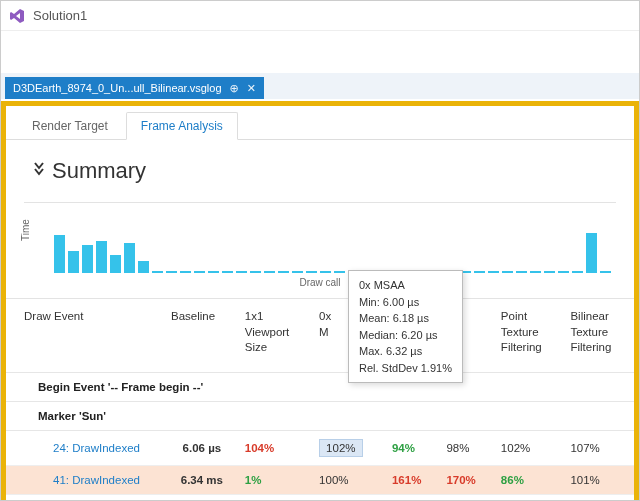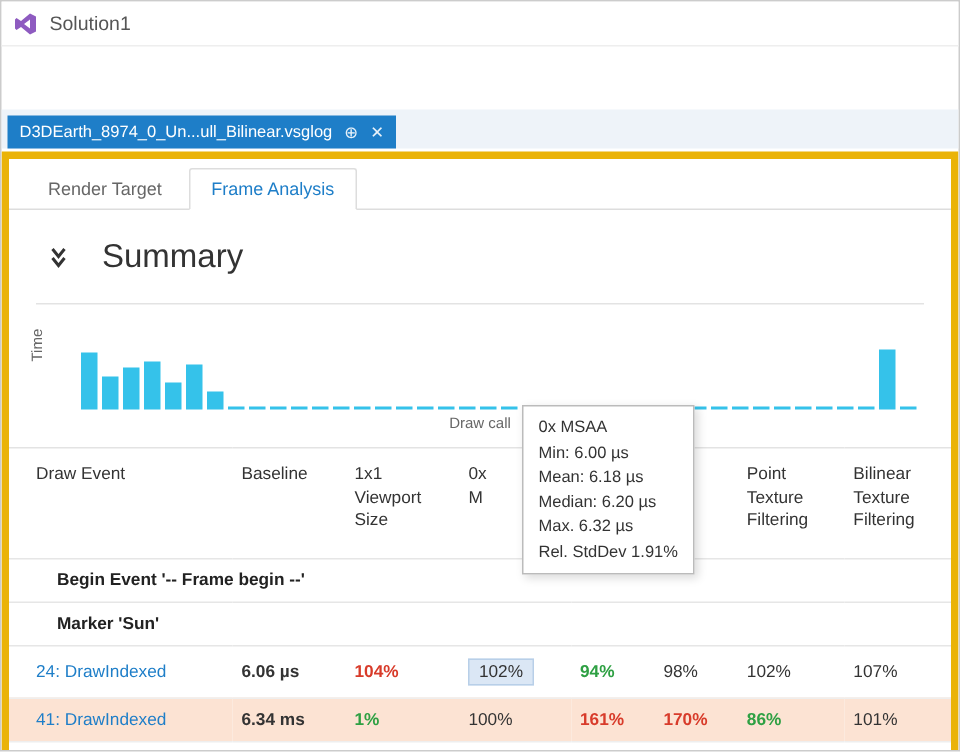--- a/index.html
+++ b/index.html
@@ -62,22 +62,21 @@
   .inner-tab.active {
     color: #1e7ec8;
     border: 1px solid #ddd;
     border-bottom: 1px solid #fff;
     border-radius: 2px 2px 0 0;
     margin-bottom: -1px;
     background: #fff;
   }
   .summary-head {
     display: flex;
-    align-items: flex-end;
-    gap: 16px;
+    align-items: center;
     padding: 18px 28px 8px 28px;
   }
   .summary-head .chev { font-size: 16px; color: #333; }
   .summary-head h2 { font-size: 22px; font-weight: 300; color: #333; }
   .divider { border-top: 1px solid #e3e3e3; margin: 10px 18px 0 18px; }
   .chart-area {
     height: 70px;
     padding: 8px 18px 0 18px;
     display: flex;
     align-items: flex-end;
@@ -116,24 +115,24 @@
   }
   th:first-child { padding-left: 18px; }
   tr.section td {
     font-weight: 700;
     padding: 8px 6px 8px 32px;
     border-top: 1px solid #e6e6e6;
     border-bottom: 1px solid #e6e6e6;
     color: #222;
   }
   tr.datarow td { padding: 8px 6px; border-bottom: 1px solid #eee; }
-  tr.datarow td:first-child { padding-left: 18px; }
+  tr.datarow td:first-child { padding-left: 28px; text-align: center; }
   tr.hl-orange td { background: #fce3d3; margin-left: 16px; }
   .link { color: #1e7ec8; cursor: pointer; }
-  .bold { font-weight: 700; }
+  .bold { font-weight: 700; text-align: center; }
   .red { color: #d83b2a; font-weight: 700; }
   .green { color: #2ea043; font-weight: 700; }
   .cell-sel { background: #dbe7f5; display: inline-block; padding: 2px 6px; border: 1px solid #b8cfe8; }
   .tooltip {
     position: absolute;
     background: #fff;
     border: 1px solid #bbb;
     box-shadow: 2px 2px 6px rgba(0,0,0,0.15);
     padding: 6px 10px;
     font-size: 11px;

